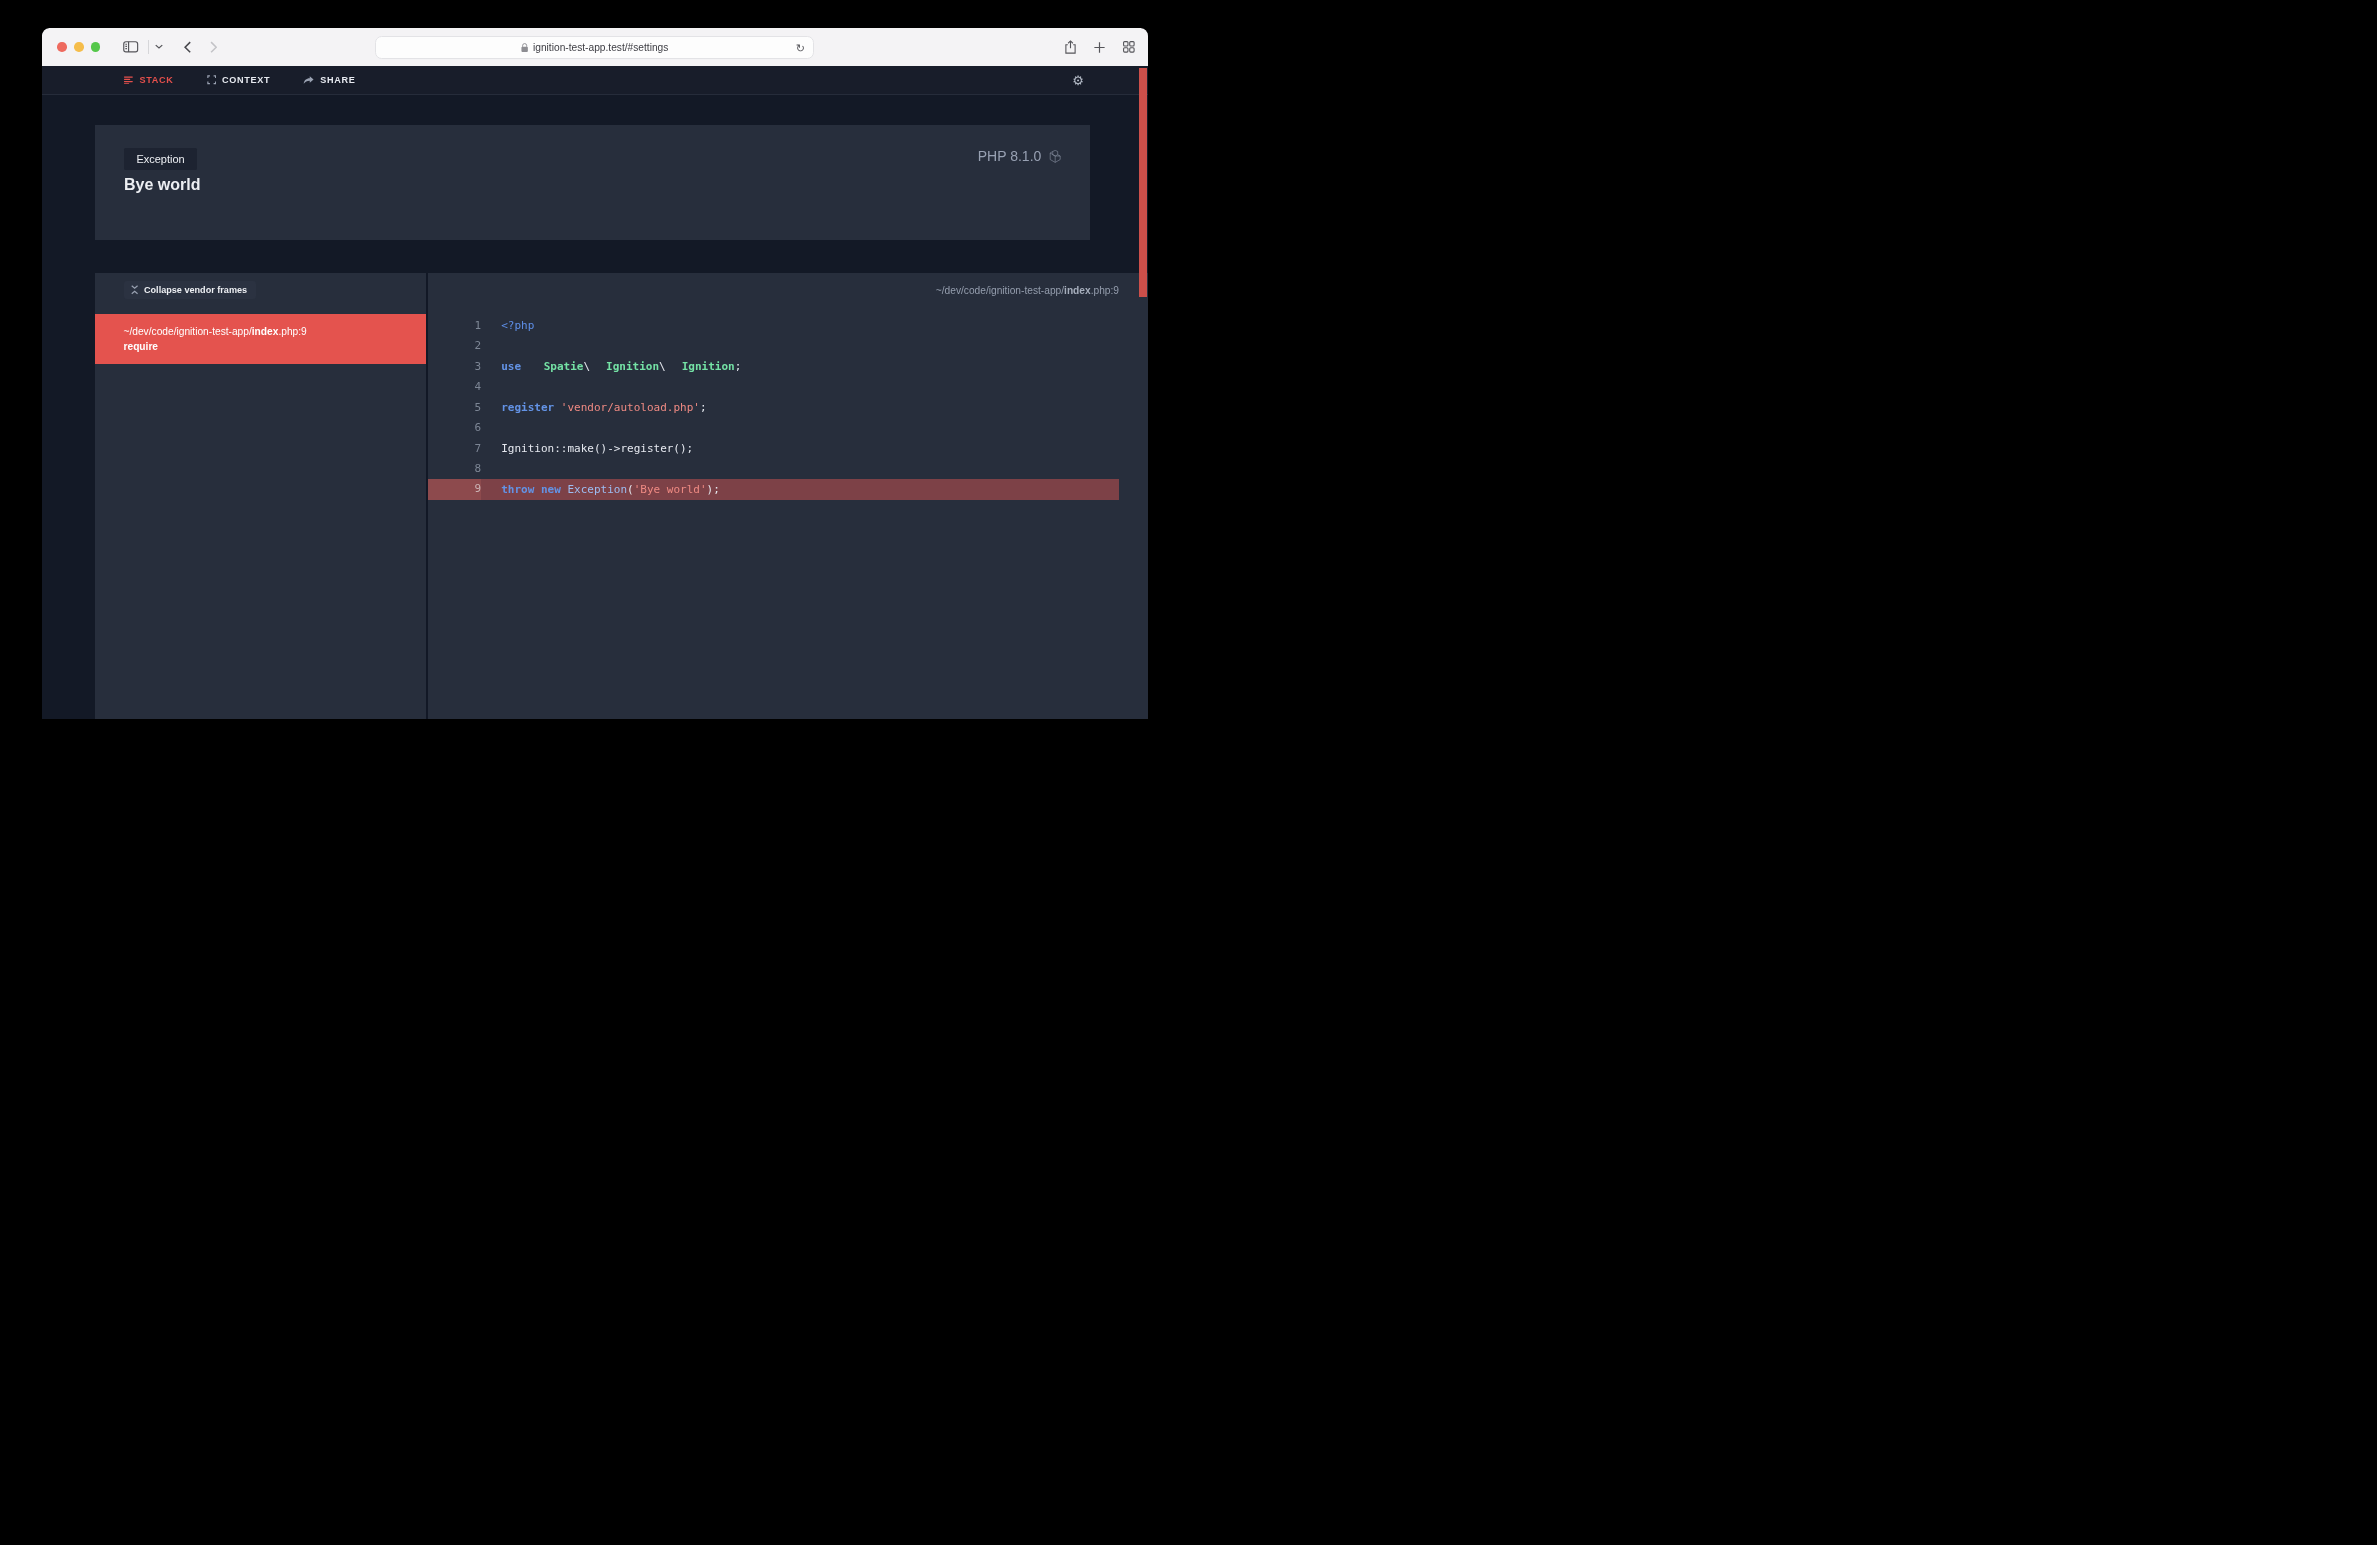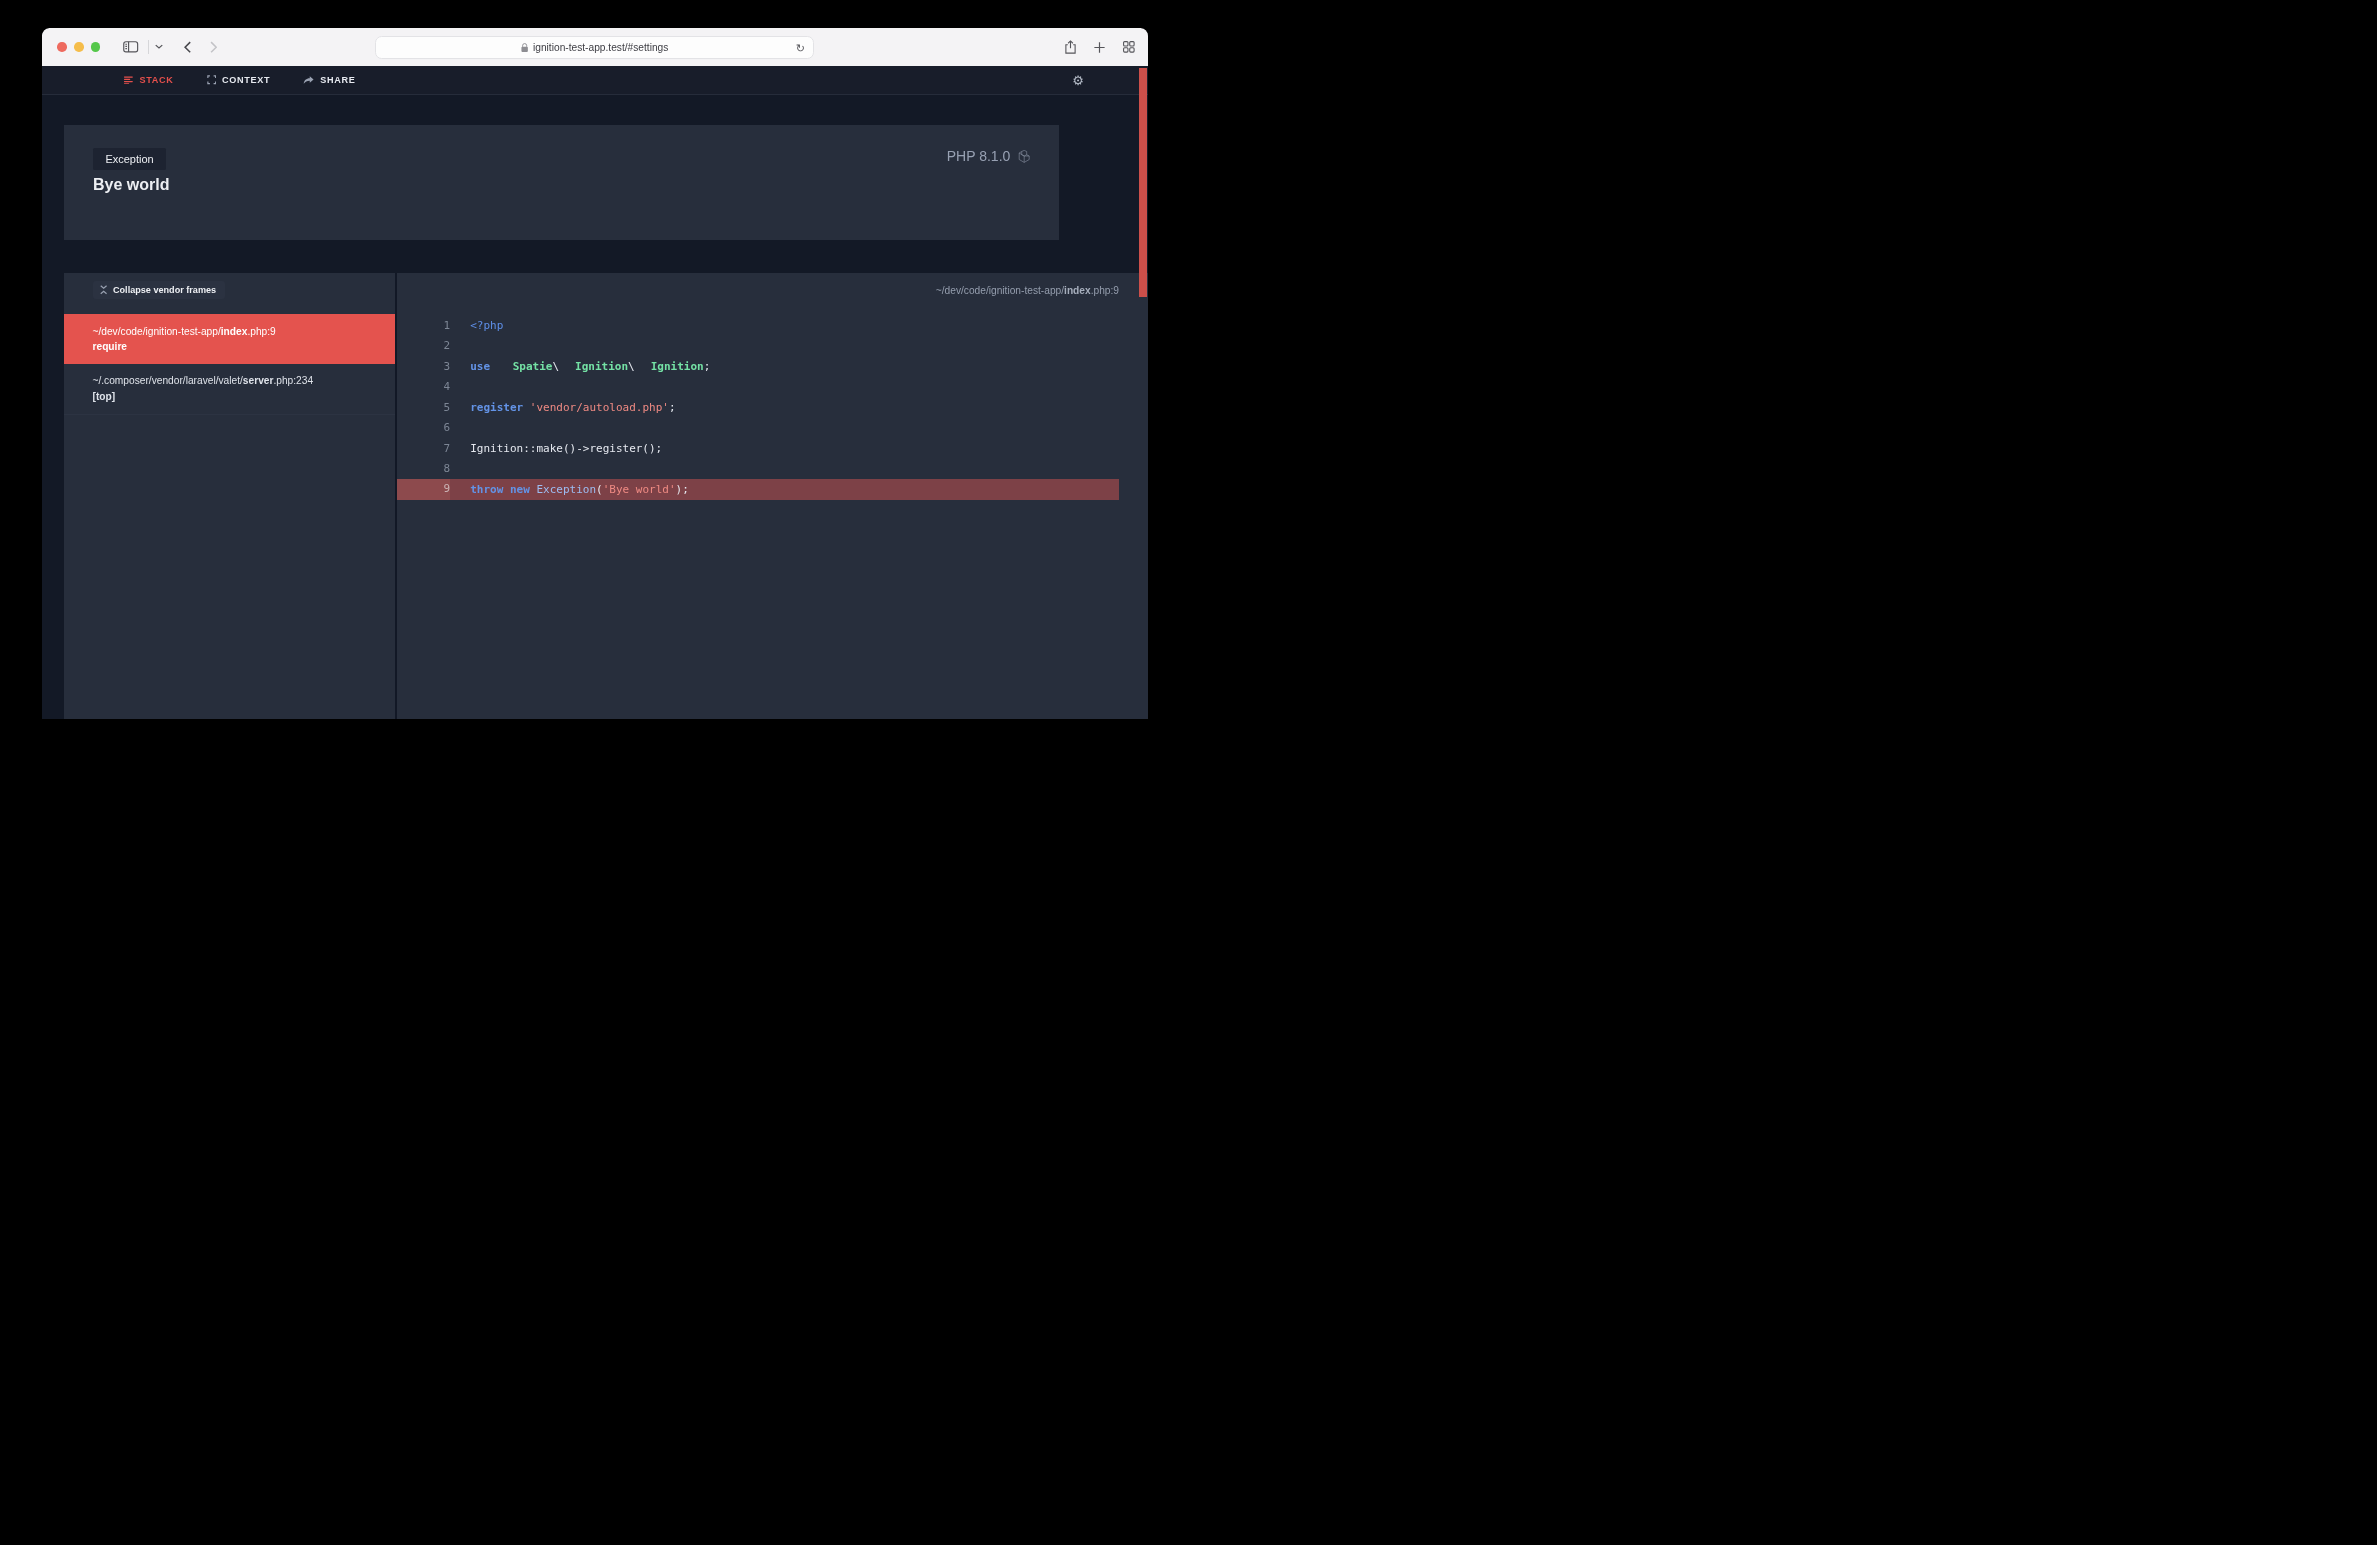--- a/index.html
+++ b/index.html
@@ -29,21 +29,21 @@
             display:flex; align-items:center; padding-left:82px; gap:33px; }
   .nav-item { display:flex; align-items:center; gap:5.9px; font-size:9.1px; font-weight:700;
               letter-spacing:0.7px; color:#e7eaf0; cursor:pointer; }
   .nav-item.active { color:#e5504c; }
   .nav-icon { display:flex; align-items:center; }
   .gear { position:absolute; right:64px; top:5.9px; font-size:13px; color:#b3bac6; line-height:17.6px; }
 
   .scroll-thumb { position:absolute; right:1.5px; top:1.5px; width:7.3px; height:229px;
                   background:#cc4f4a; z-index:9; }
 
-  .main { padding:30px 0 0 22px; }
+  .main { padding:30px 0 0 53px; }
 
   
   .error-card { position:relative; width:995px; height:115px; background:#272e3c; }
   .badge { position:absolute; left:29px; top:23.4px; height:22px; padding:0 12.4px; background:#1d2331;
            display:flex; align-items:center; font-size:11px; color:#eef0f4; border-radius:1.5px; }
   .err-title { position:absolute; left:29px; top:51px; font-size:16px; font-weight:700; color:#edeff3; }
   .php-chip { position:absolute; right:29px; top:23.4px; display:flex; align-items:center; gap:7.3px; }
   .php-ver { font-size:14px; color:#98a1b3; }
 
   
@@ -217,21 +217,20 @@
             <span>
               <svg width="7.3" height="9.5" viewBox="0 0 10 13" fill="none" stroke="#9aa2b2" stroke-width="1.6">
                 <polyline points="1,1 5,4.5 9,1"></polyline>
                 <polyline points="1,12 5,8.5 9,12"></polyline>
               </svg>
             </span>
             <span>Collapse vendor frames</span>
           </button>
           <div class="frames">
               <div class="frame selected"><span>~/dev/code/ignition-test-app/<span class="fname">index</span>.php:9</span><span class="method">require</span></div>
-              <div class="frame"><span>~/.composer/vendor/laravel/valet/<span class="fname">server</span>.php:234</span><span class="method">[top]</span></div>
             </div>
         </div>
 
         <div class="pdivider"></div>
 
         <div class="code-panel">
           <div class="code-header"><span>~/dev/code/ignition-test-app/</span><b>index</b><span>.php:9</span></div>
           <div class="code-rows">
               <div class="crow">
                 <span class="gut">1</span>

